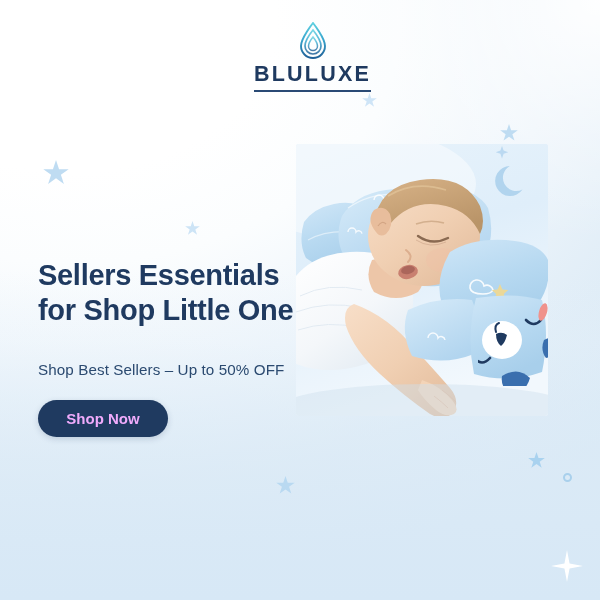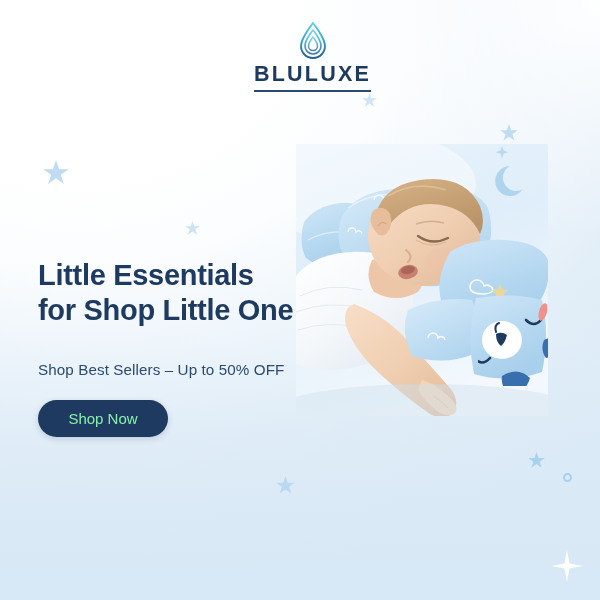--- a/index.html
+++ b/index.html
@@ -109,23 +109,23 @@
 
   #cta {
     margin-top: 22px;
     display: inline-flex;
     align-items: center;
     justify-content: center;
     width: 130px;
     height: 37px;
     border-radius: 19px;
     background: #1f3a60;
-    color: #86efac;
+    color: #f0abfc;
     font-size: 15px;
-    font-weight: normal;
+    font-weight: bold;
     border: none;
     cursor: pointer;
     font-family: "Liberation Sans", sans-serif;
     box-shadow: 0 2px 6px rgba(31,58,96,0.18);
     text-align: center;
   }
 
   
   #photo {
     position: absolute;
@@ -170,21 +170,21 @@
       </defs>
       <path d="M15 1 C15 1 27 16 27 24 A12 12 0 0 1 3 24 C3 16 15 1 15 1 Z" fill="none" stroke="url(#dropGrad)" stroke-width="1.9"></path>
       <path d="M15 8 C15 8 23 18 23 24 A8 8 0 0 1 7 24 C7 18 15 8 15 8 Z" fill="none" stroke="url(#dropGrad)" stroke-width="1.7" opacity="0.85"></path>
       <path d="M15 15 C15 15 19.5 20.5 19.5 24 A4.5 4.5 0 0 1 10.5 24 C10.5 20.5 15 15 15 15 Z" fill="none" stroke="url(#dropGrad)" stroke-width="1.5" opacity="0.8"></path>
     </svg>
     <div id="logo-wordmark">BLULUXE</div>
   </div>
 
   <div id="copy">
     <div id="headline">
-      <div>Little Essentials</div>
+      <div>Sellers Essentials</div>
       <div>for Shop Little One</div>
     </div>
     <div id="subhead">Shop Best Sellers – Up to 50% OFF</div>
     <button id="cta">Shop Now</button>
   </div>
 
   <div id="photo">
     <svg viewBox="0 0 252 272" preserveAspectRatio="xMidYMid slice">
       <defs>
         <linearGradient id="bgSheet" x1="0" y1="0" x2="0.3" y2="1">

